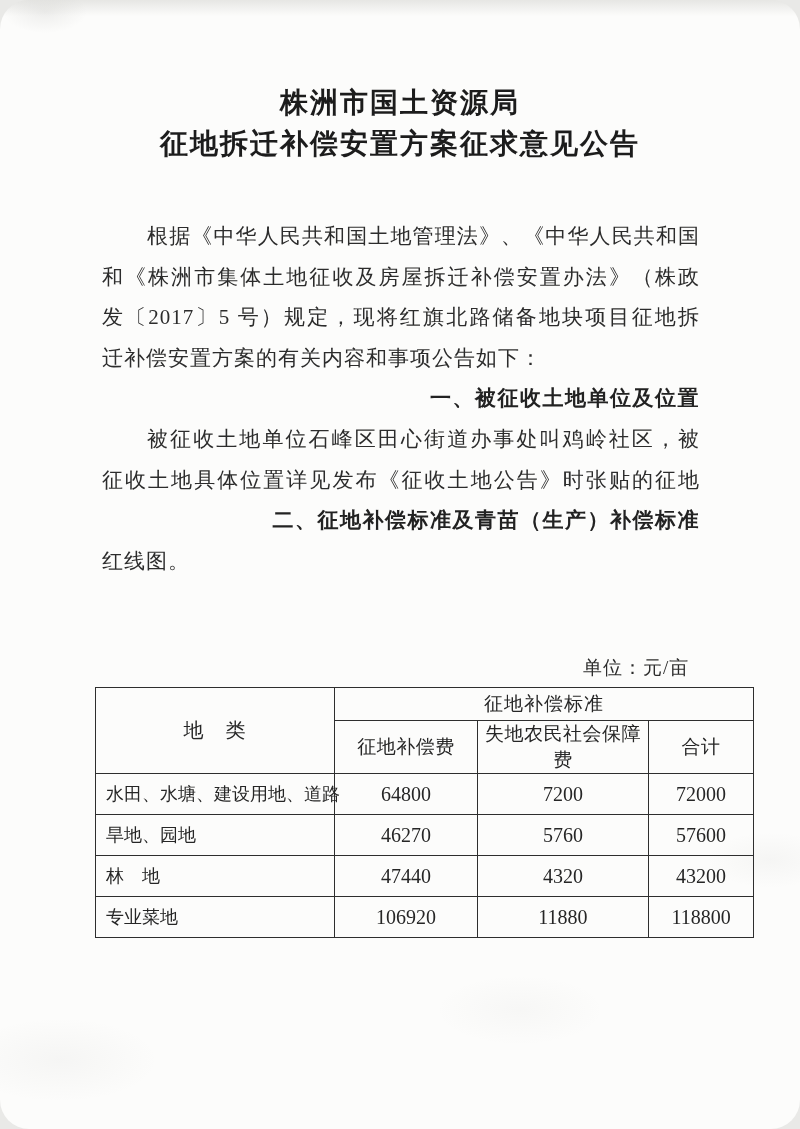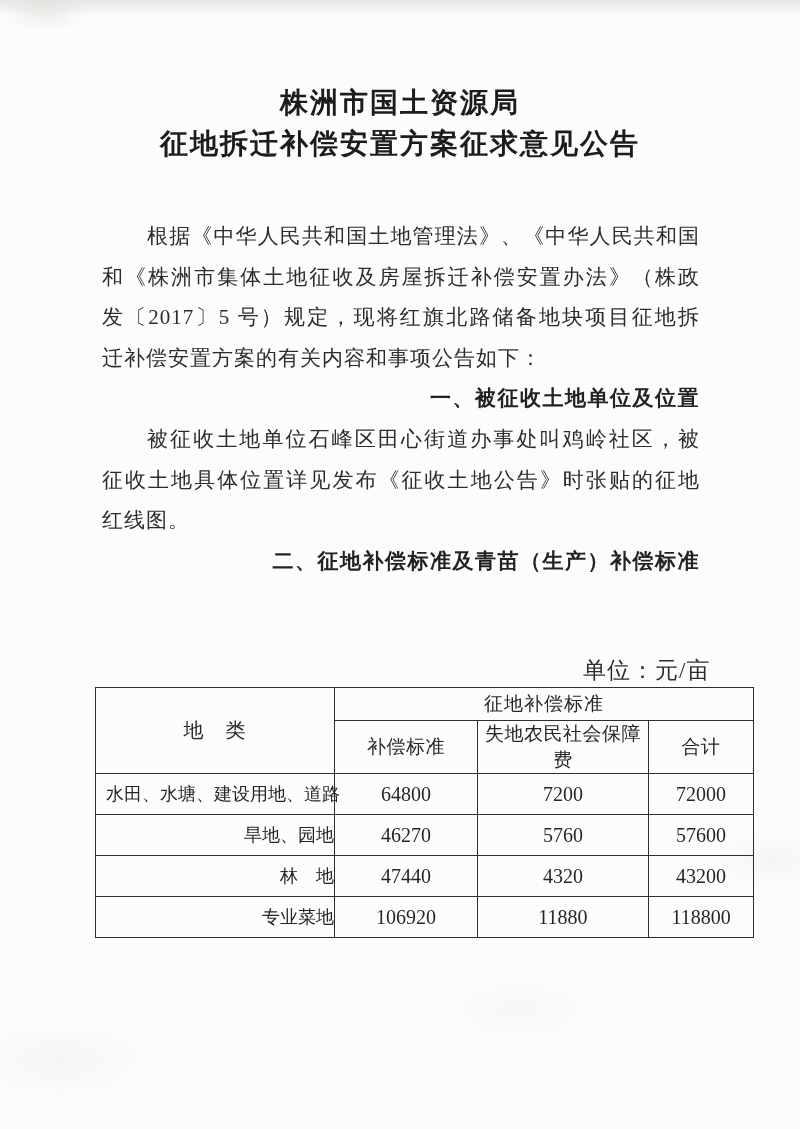--- a/index.html
+++ b/index.html
@@ -11,20 +11,21 @@
     background:#fcfcfb;
     background-image:
       linear-gradient(to bottom, rgba(190,190,185,0.35), rgba(255,255,255,0) 16px),
       radial-gradient(140px 60px at 60px 1060px, rgba(120,120,115,0.05), rgba(0,0,0,0) 70%),
       radial-gradient(120px 50px at 520px 1010px, rgba(120,120,115,0.04), rgba(0,0,0,0) 70%),
       radial-gradient(90px 40px at 770px 860px, rgba(120,120,115,0.05), rgba(0,0,0,0) 70%),
       radial-gradient(60px 30px at 45px 12px, rgba(110,110,105,0.10), rgba(0,0,0,0) 70%);
     overflow:hidden;
     font-family:"Liberation Serif","DejaVu Serif",serif;
     color:#2e2e2e;
+    border-radius:29px;
   }
   .title-block{
     position:absolute; top:82px; left:0; right:0;
     text-align:center;
     font-weight:bold;
     font-size:28px; line-height:41px;
     letter-spacing:2px;
     color:#1c1c1c;
   }
   .body-block{
@@ -32,42 +33,42 @@
     font-size:21px; line-height:40.6px;
     letter-spacing:1px;
     color:#2c2c2c;
   }
   .line{ height:40.6px; overflow:visible; }
   .line.fill{ text-align:justify; text-align-last:justify; }
   .line.indent{ padding-left:45px; }
   .line.heading{ font-weight:bold; color:#222; letter-spacing:1.5px;text-align:right; }
   .unit-label{
     position:absolute; top:655px; left:583px;
-    font-size:23px; letter-spacing:1px; color:#2c2c2c;
+    font-size:19px; letter-spacing:1px; color:#2c2c2c;
   }
   table.comp{
     position:absolute; top:687px; left:95px;
     width:658px;
     border-collapse:collapse;
     table-layout:fixed;
     color:#262626;
   }
   table.comp td, table.comp th{
     border:1.6px solid #2e2e2e;
     font-weight:normal;
     text-align:center;
     vertical-align:middle;
     padding:0;
   }
   table.comp .h-group{ height:33px; font-size:19px; letter-spacing:1px; }
   table.comp .h-sub td, table.comp .h-sub th{ height:32px; font-size:19px; letter-spacing:0.5px; }
   table.comp .land-type-cell{ font-size:20px; letter-spacing:1px; }
   table.comp tr.data td{ height:41px; }
   table.comp td.land{
-    text-align:right; padding-left:10px;
+    text-align:left; padding-left:10px;
     font-size:18px; letter-spacing:0;
     white-space:nowrap;
   }
   table.comp td.num{ font-size:20px; font-family:"Liberation Serif","DejaVu Serif",serif; }
 </style>
 </head>
 <body>
 
 <div class="page">
 
@@ -77,40 +78,40 @@
   </div>
 
   <div class="body-block">
     <div class="line fill indent">根据《中华人民共和国土地管理法》、《中华人民共和国</div>
     <div class="line fill">和《株洲市集体土地征收及房屋拆迁补偿安置办法》（株政</div>
     <div class="line fill">发〔2017〕5 号）规定，现将红旗北路储备地块项目征地拆</div>
     <div class="line">迁补偿安置方案的有关内容和事项公告如下：</div>
     <div class="line heading indent">一、被征收土地单位及位置</div>
     <div class="line fill indent">被征收土地单位石峰区田心街道办事处叫鸡岭社区，被</div>
     <div class="line fill">征收土地具体位置详见发布《征收土地公告》时张贴的征地</div>
+    <div class="line heading indent">二、征地补偿标准及青苗（生产）补偿标准</div>
     <div class="line">红线图。</div>
-    <div class="line heading indent">二、征地补偿标准及青苗（生产）补偿标准</div>
   </div>
 
   <div class="unit-label">单位：元/亩</div>
 
   <table class="comp">
     <colgroup>
       <col style="width:239px">
       <col style="width:143px">
       <col style="width:171px">
       <col style="width:105px">
     </colgroup>
     <tbody>
       <tr class="h-group">
         <th rowspan="2" class="land-type-cell">地　类</th>
         <th colspan="3">征地补偿标准</th>
       </tr>
       <tr class="h-sub">
-        <th>补偿标准</th>
+        <th>征地补偿费</th>
         <th>失地农民社会保障费</th>
         <th>合计</th>
       </tr>
       <tr class="data">
         <td class="land">水田、水塘、建设用地、道路</td>
         <td class="num">64800</td>
         <td class="num">7200</td>
         <td class="num">72000</td>
       </tr>
       <tr class="data">

